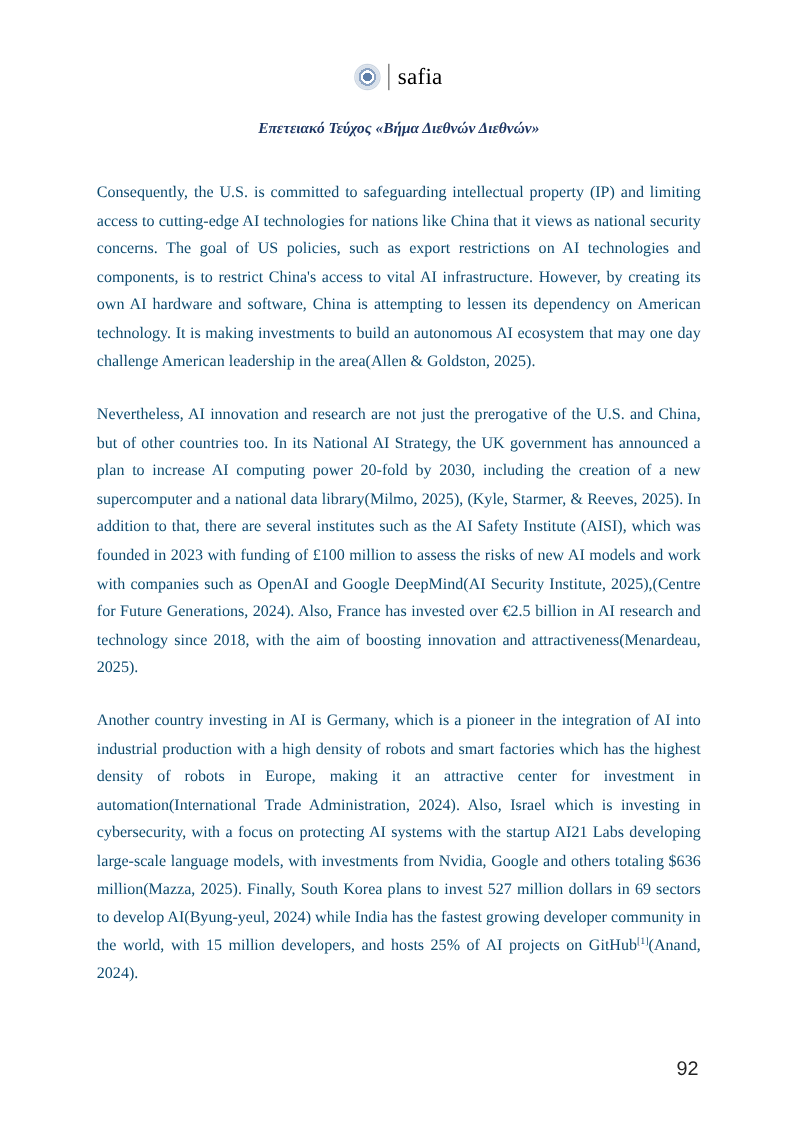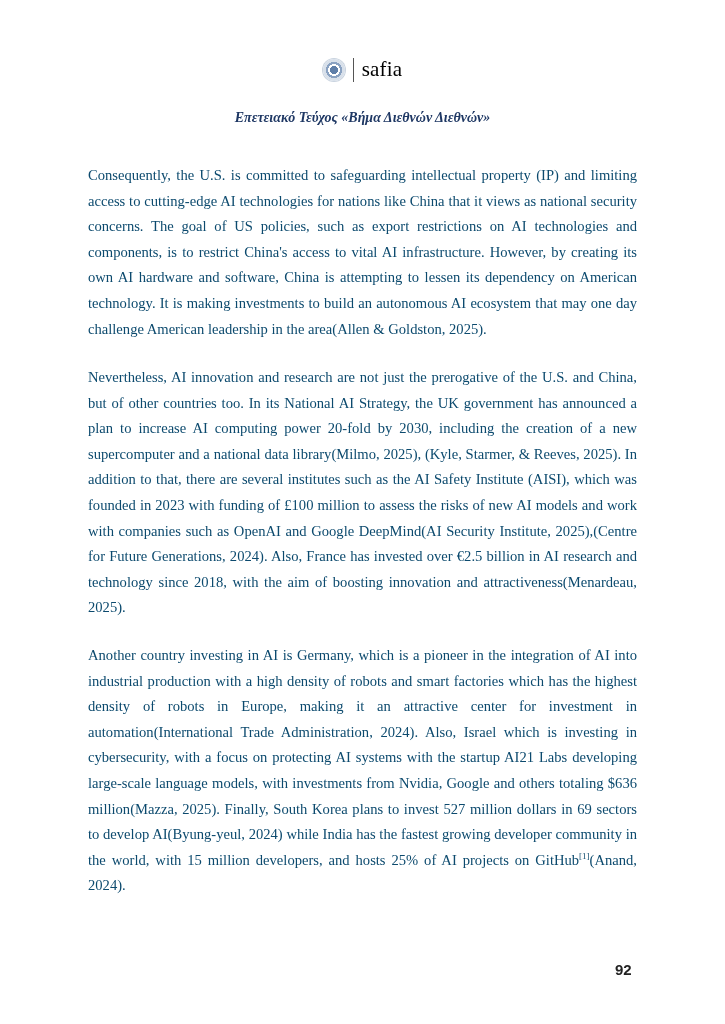--- a/index.html
+++ b/index.html
@@ -76,23 +76,22 @@
     sup {
       font-size: 9px;
       line-height: 0;
       vertical-align: super;
     }
     .page-number {
       position: absolute;
       top: 961px;
       left: 615px;
       font-family: "Liberation Sans", "DejaVu Sans", sans-serif;
-      font-size: 15px;
+      font-size: 18px;
       color: #222222;
-      font-weight: bold;
     }
   </style>
 </head>
 <body>
 
 <div class="header">
   <span class="logo-mark"></span>
   <span class="logo-divider"></span>
   <span class="logo-text">safia</span>
 </div>

